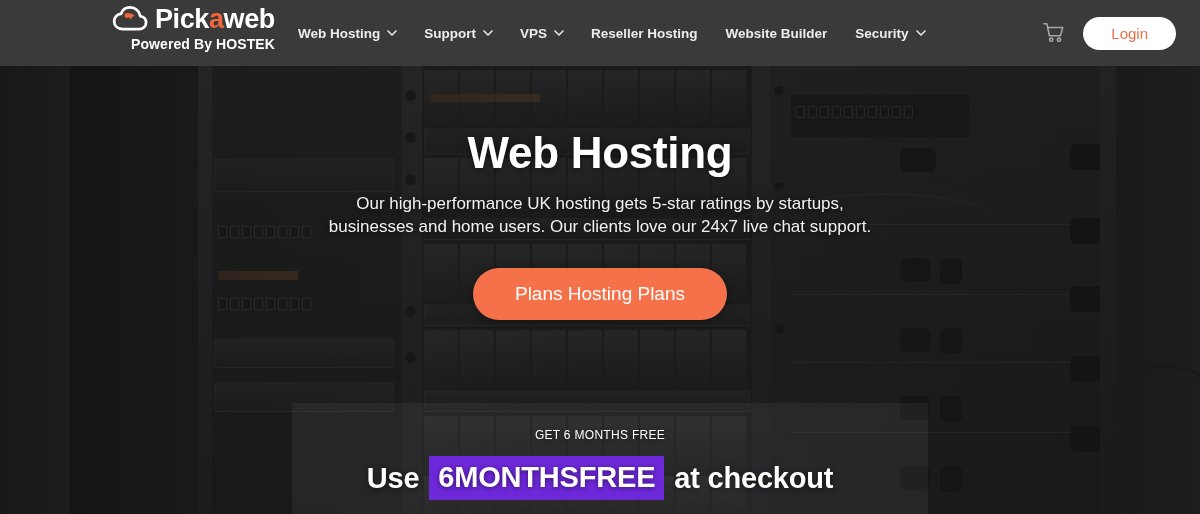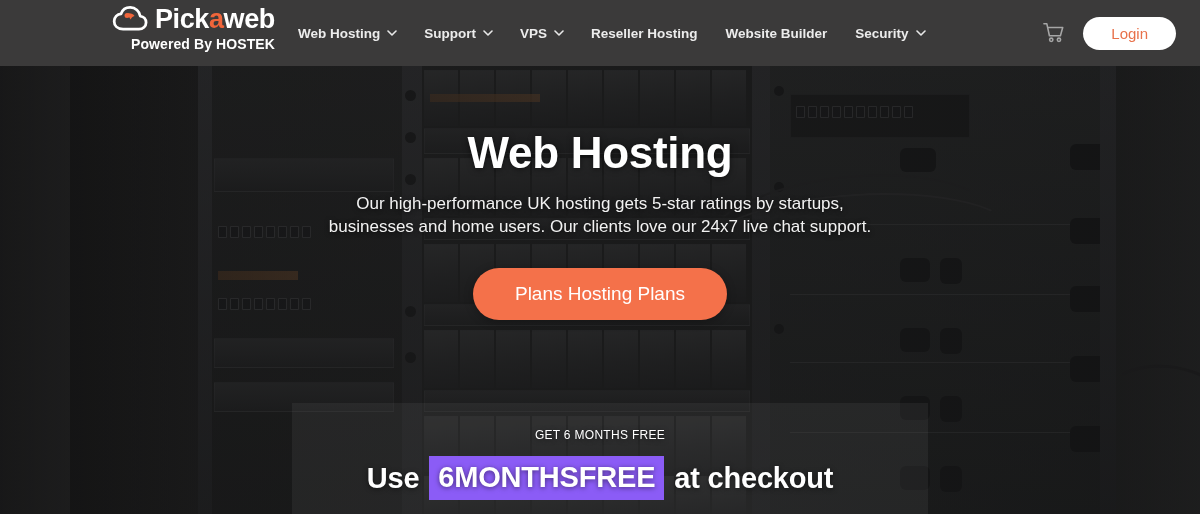--- a/index.html
+++ b/index.html
@@ -113,21 +113,21 @@
     margin-top:25px; color:#ffffff; font-size:12px; letter-spacing:.3px;
     text-shadow:0 1px 5px rgba(0,0,0,.5);
   }
   .promo-main {
     margin-top:14px; color:#ffffff; font-size:29px; font-weight:bold;
     letter-spacing:-0.2px; line-height:36px;
     text-shadow:0 1px 5px rgba(0,0,0,.5);
     display:flex; align-items:center; justify-content:center; gap:0;
   }
   .promo-code {
-    background:#8b5cf6; color:#ffffff; font-weight:bold;
+    background:#6d28d9; color:#ffffff; font-weight:bold;
     padding:3px 9px 5px 9px; margin:0 10px; display:inline-block;
   }
 </style>
 </head>
 <body>
 
 <div id="page">
 
   <div class="hero">
     <div class="hero-bg">

